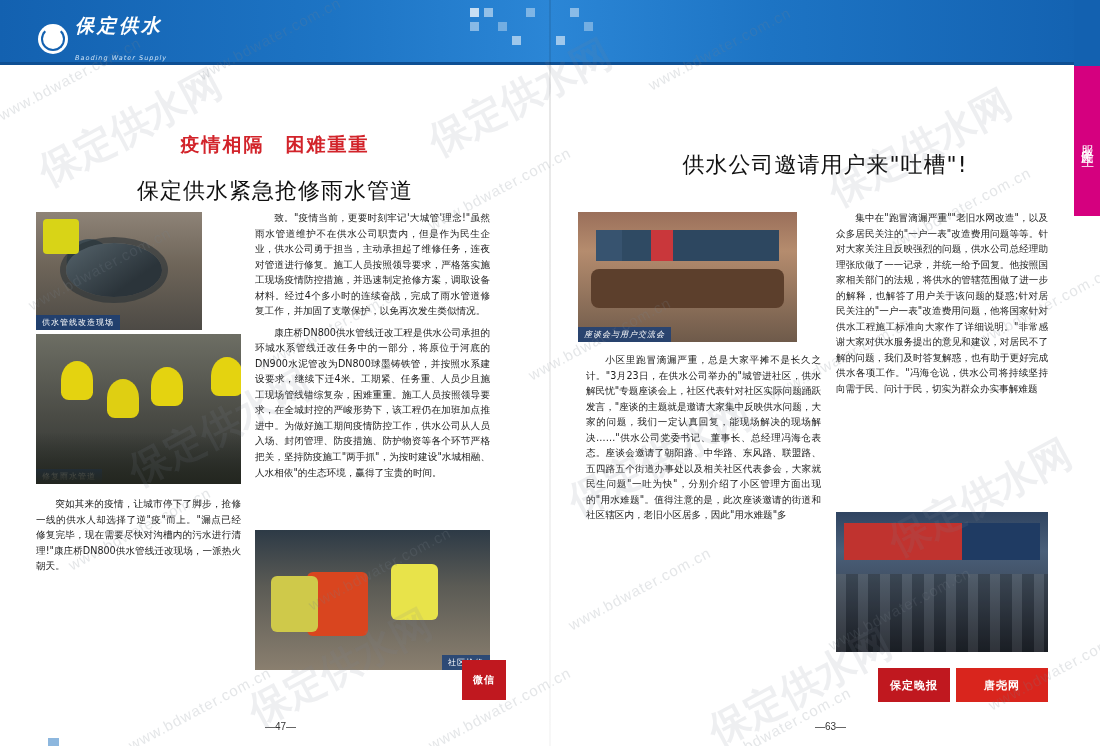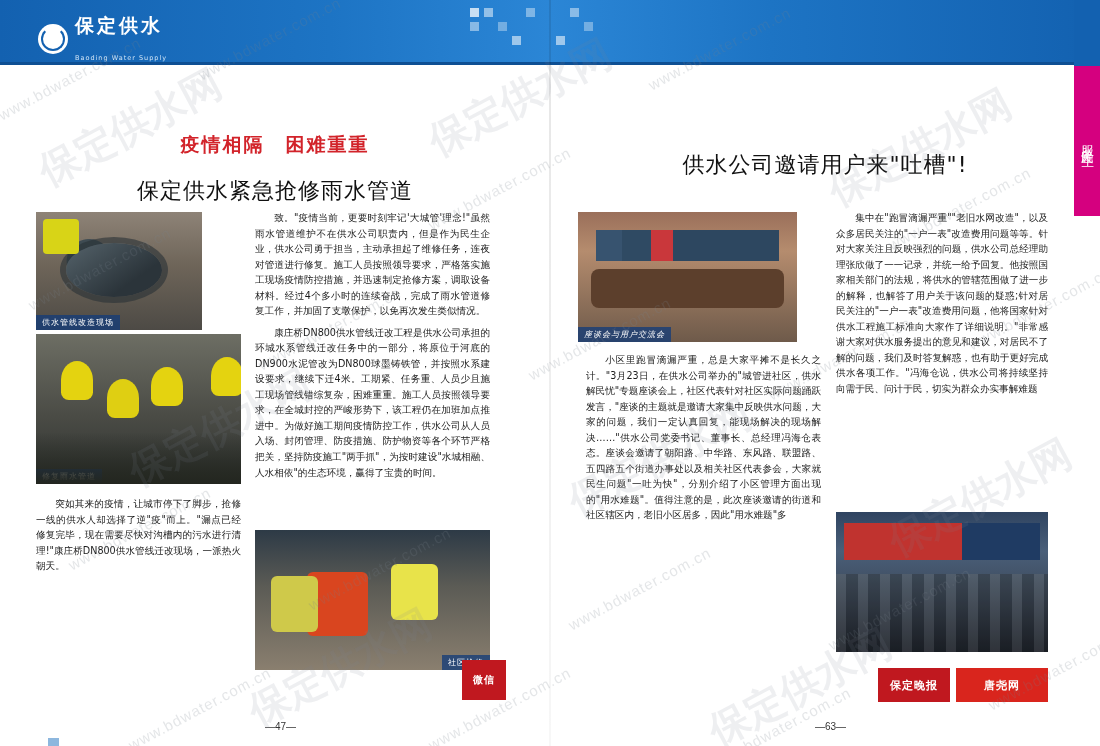--- a/index.html
+++ b/index.html
@@ -54,21 +54,21 @@
   .hdr-blue {
     position:absolute; top:0; left:0; width:550px; height:62px;
     background:linear-gradient(90deg,#1361b0 0%, #1d74c4 60%, #2b86d6 100%);
   }
   .hdr-blue-r {
     position:absolute; top:0; left:0; width:550px; height:62px;
     background:linear-gradient(90deg,#2b86d6 0%, #1d74c4 40%, #1361b0 100%);
   }
   .logo-box {
     position:absolute; left:38px; top:16px;
-    display:flex; align-items:center; gap:7px;
+    display:flex; align-items:center; gap:7px;font-style:italic;
   }
   .logo-circle {
     width:30px; height:30px; border-radius:50%;
     background:#ffffff;
     position:relative;
     display:flex; align-items:center; justify-content:center;
   }
   .logo-circle:after {
     content:"";
     width:20px; height:20px; border-radius:50%;

